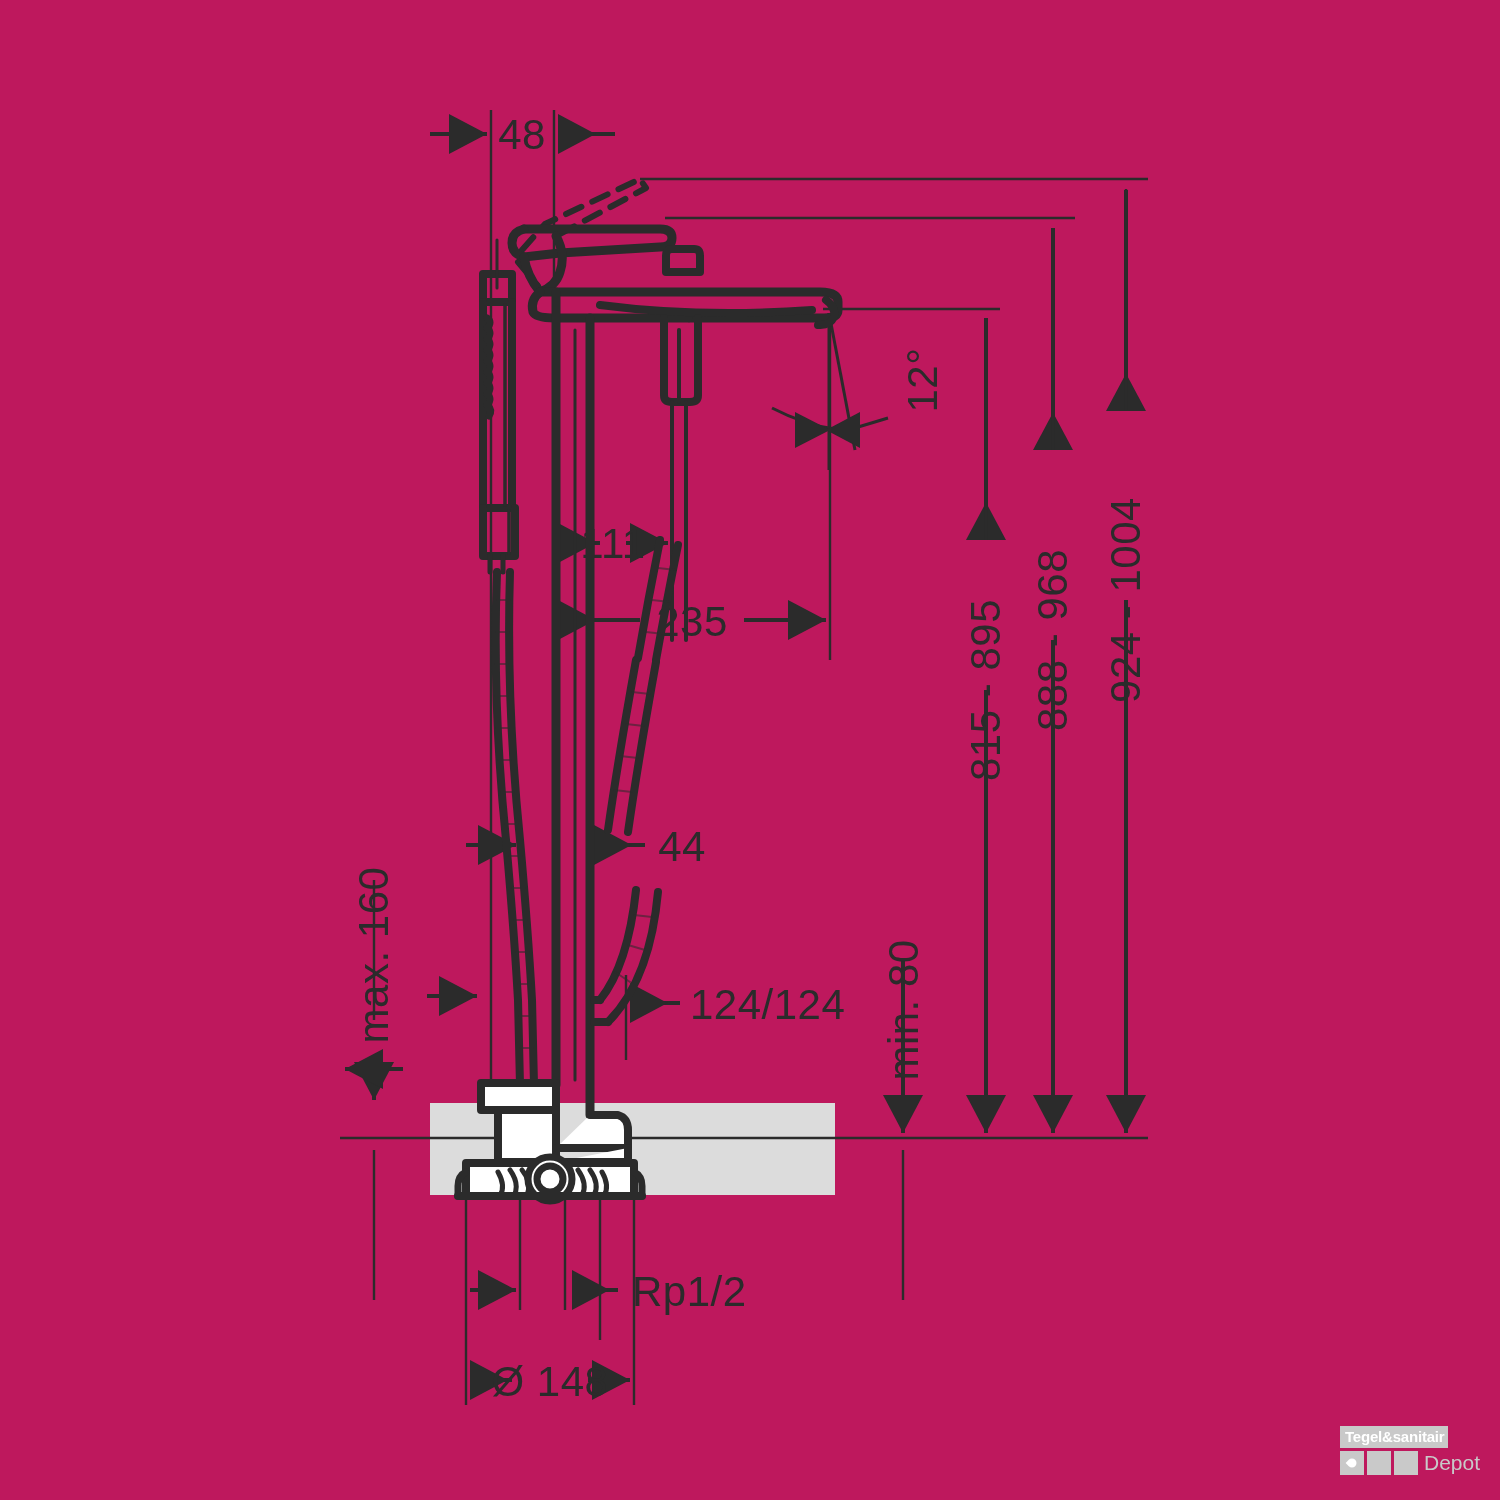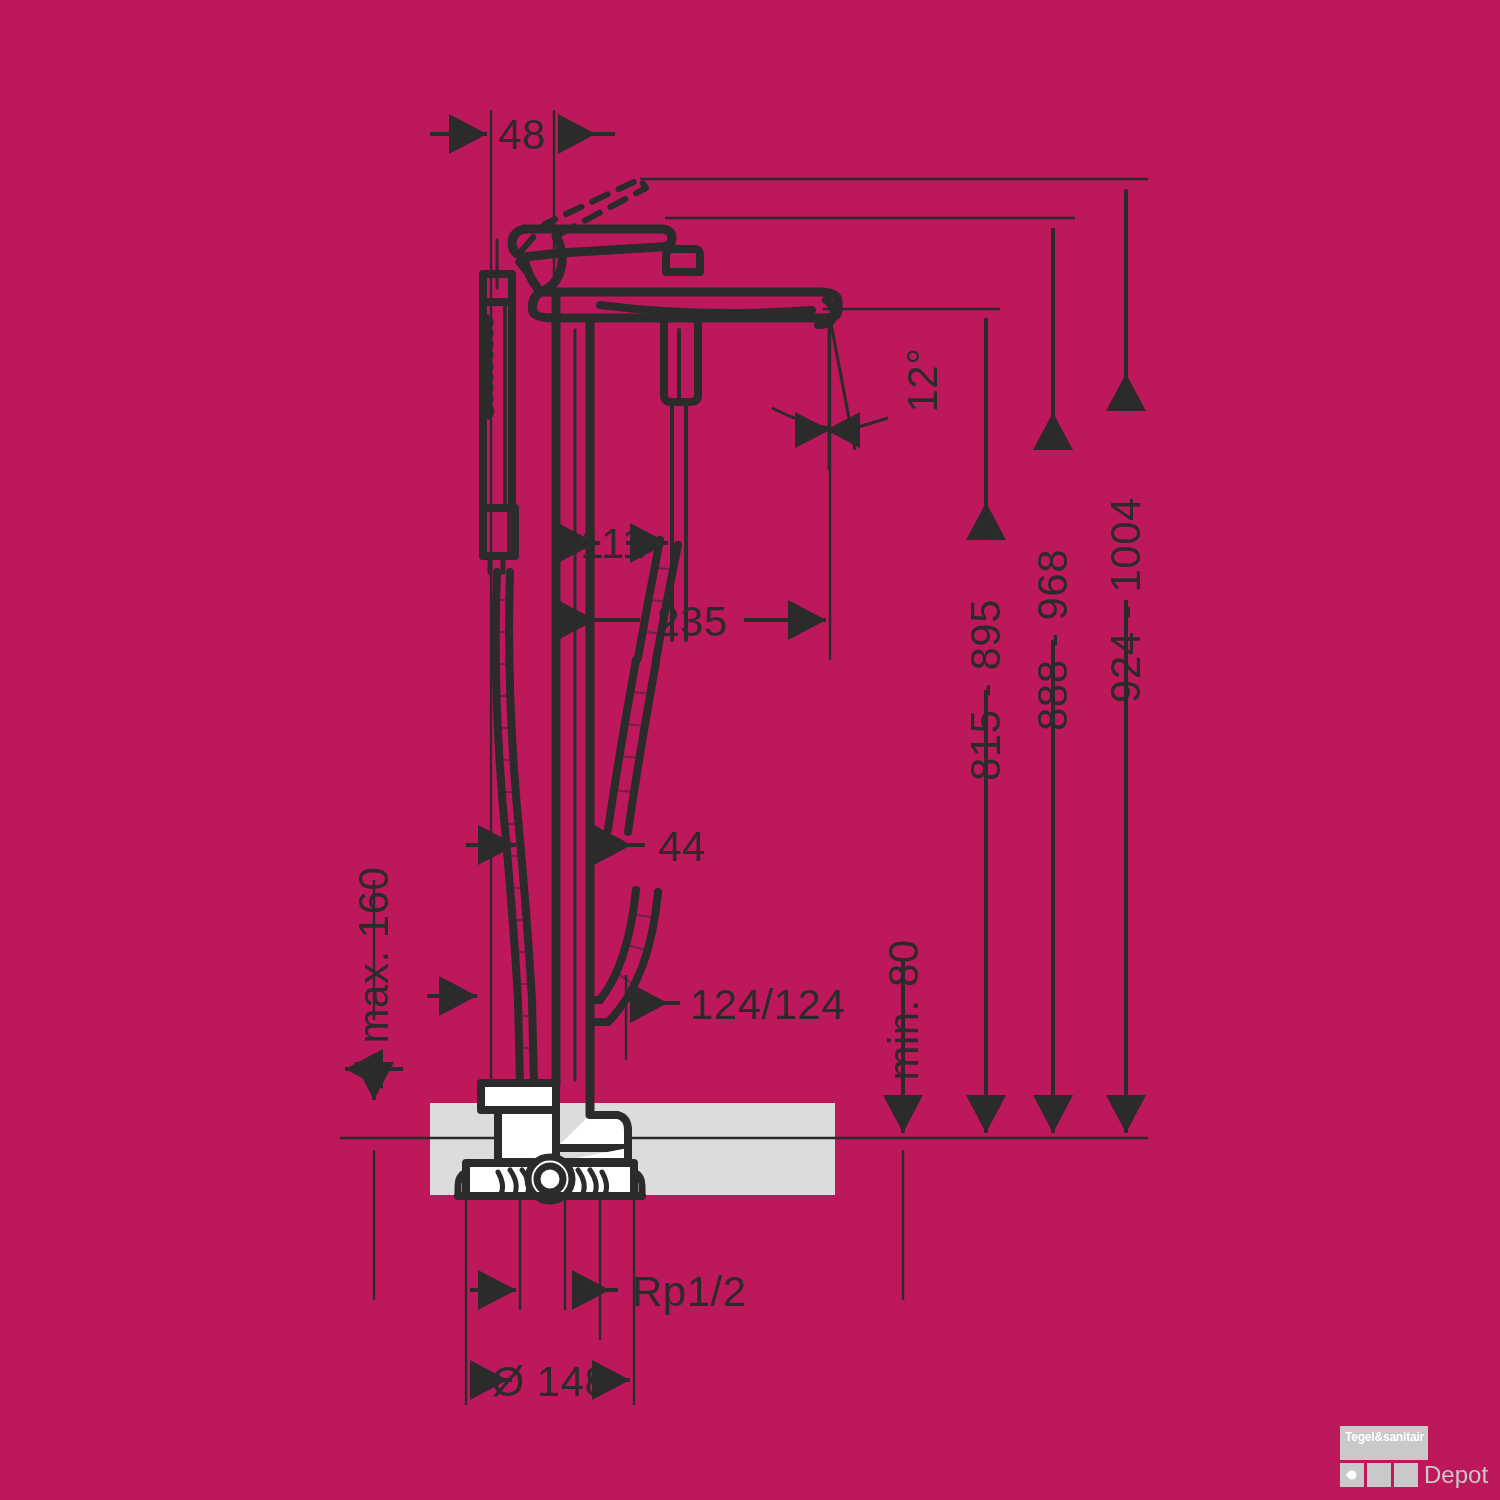--- a/index.html
+++ b/index.html
@@ -41,23 +41,23 @@
     right: 10px;
     bottom: 12px;
     width: 150px;
     height: 62px;
   }
   .logo-bar {
     background: #c9c9c9;
     color: #ffffff;
     font-family: "Liberation Sans", sans-serif;
     font-weight: bold;
-    font-size: 12px;
+    font-size: 15px;
     line-height: 22px;
-    height: 34px;
+    height: 22px;
     padding: 0 4px 0 5px;
     display: inline-block;
     white-space: nowrap;
     letter-spacing: -0.2px;
   }
   .logo-row2 {
     display: flex;
     align-items: center;
     margin-top: 3px;
     height: 24px;
@@ -75,21 +75,21 @@
     top: 50%;
     transform: translate(-50%, -50%) rotate(-45deg);
     width: 9px;
     height: 9px;
     background: #ffffff;
     border-radius: 0 50% 50% 50%;
   }
   .logo-depot {
     color: #c9c9c9;
     font-family: "Liberation Sans", sans-serif;
-    font-size: 24px;
+    font-size: 21px;
     line-height: 24px;
     margin-left: 3px;
     letter-spacing: 0px;
   }
 </style>
 </head>
 <body>
 
 <div id="stage">
 

